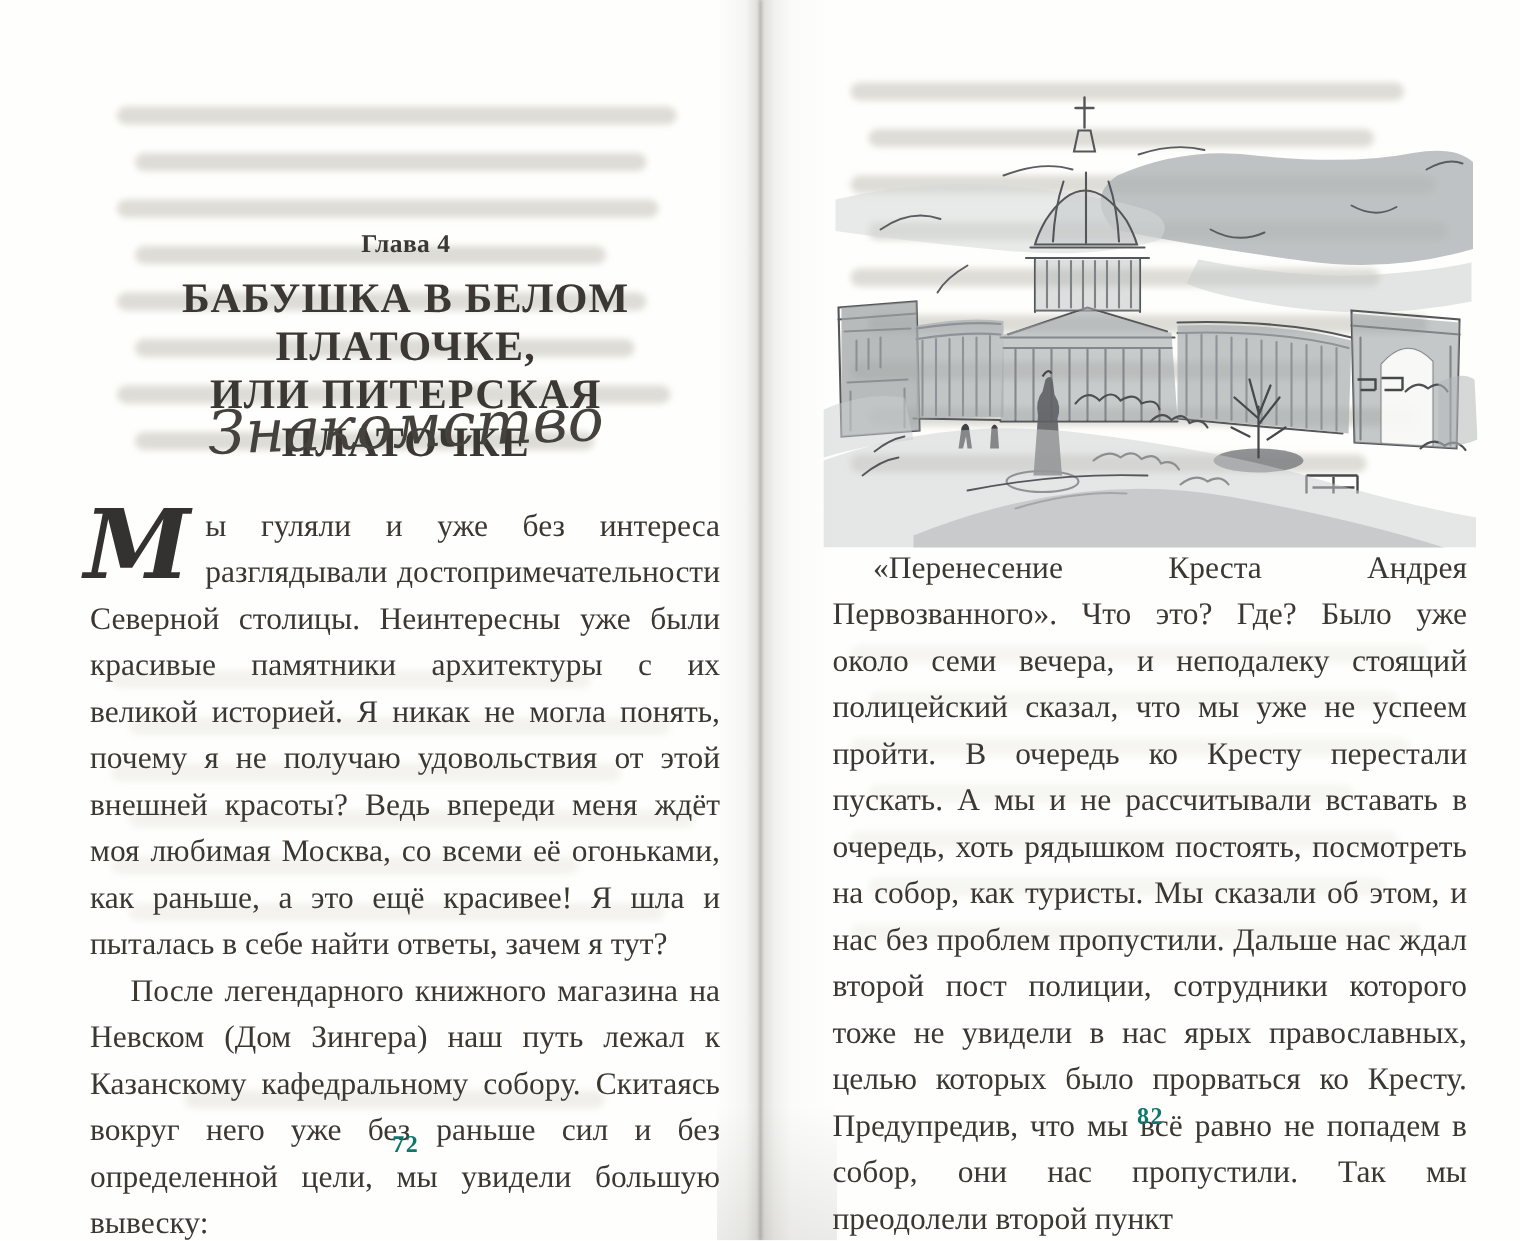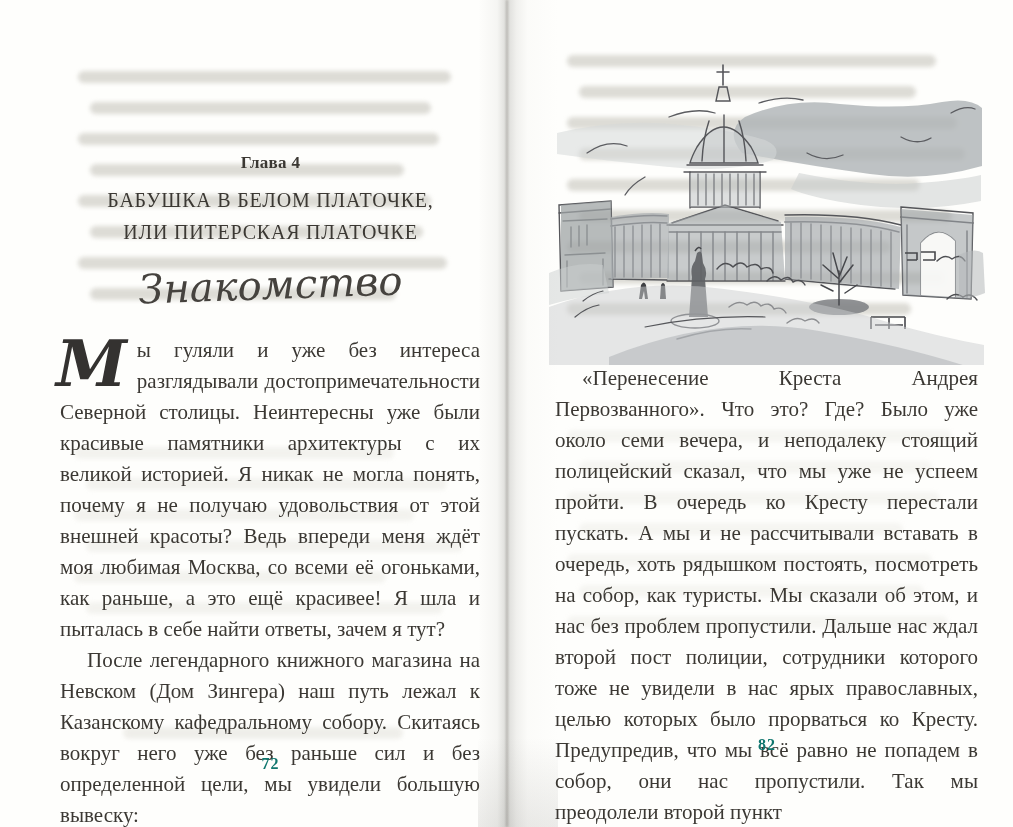--- a/index.html
+++ b/index.html
@@ -19,21 +19,21 @@
     background:linear-gradient(to bottom, rgba(0,0,0,0) 0%, rgba(70,68,62,0.10) 100%);}
 
   
   .bleed{position:absolute;z-index:0;}
   .bleed-line{height:12px;border-radius:6px;background:#dddcd6;filter:blur(2px);margin-bottom:19px;}
   .bleed.soft .bleed-line{background:#e6e5df;}
 
   
   .chapter{position:absolute;top:134px;left:0;width:100%;text-align:center;z-index:2;}
   .chapter-label{font-size:17px;font-weight:bold;margin-bottom:11px;letter-spacing:0.3px;}
-  .chapter-title{font-size:20px;font-weight:normal;letter-spacing:0.8px;line-height:32px;}
+  .chapter-title{font-size:28px;font-weight:bold;letter-spacing:0.8px;line-height:32px;}
   .script-heading{position:absolute;top:243px;left:0;width:100%;text-align:center;z-index:2;
     font-family:"DejaVu Serif", serif;font-style:italic;font-size:40px;color:#45423e;
     transform:rotate(-2deg);}
   .textblock{position:absolute;left:0;right:1px;z-index:2;}
   .page-left .textblock{top:316px;}
   .page-right .textblock{top:363px;font-family:Liberation Serif, serif;}
   .body-text{margin:0;font-size:21px;line-height:31px;text-align:justify;color:#3b3833;}
   .body-text.indent{text-indent:27px;}
   .page-left .body-text + .body-text{margin-top:0px;}
   .dropcap{float:left;font-family:"DejaVu Serif", serif;font-style:italic;font-weight:bold;

